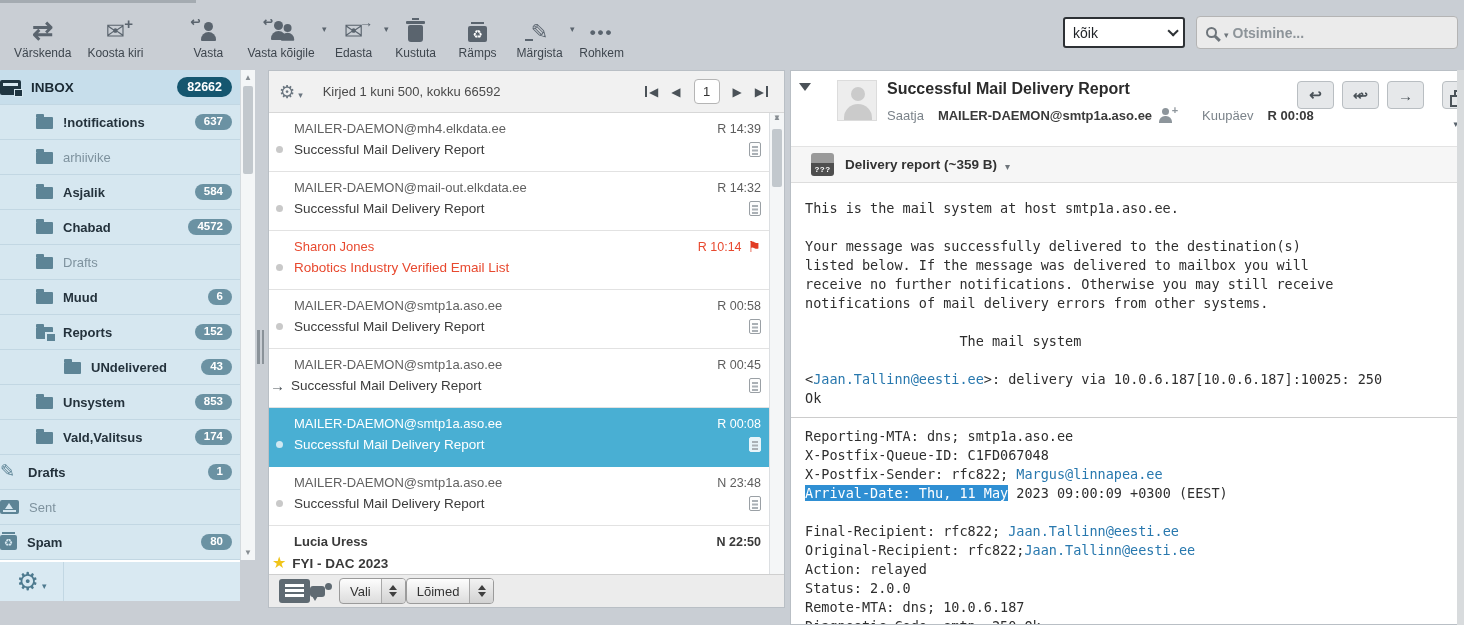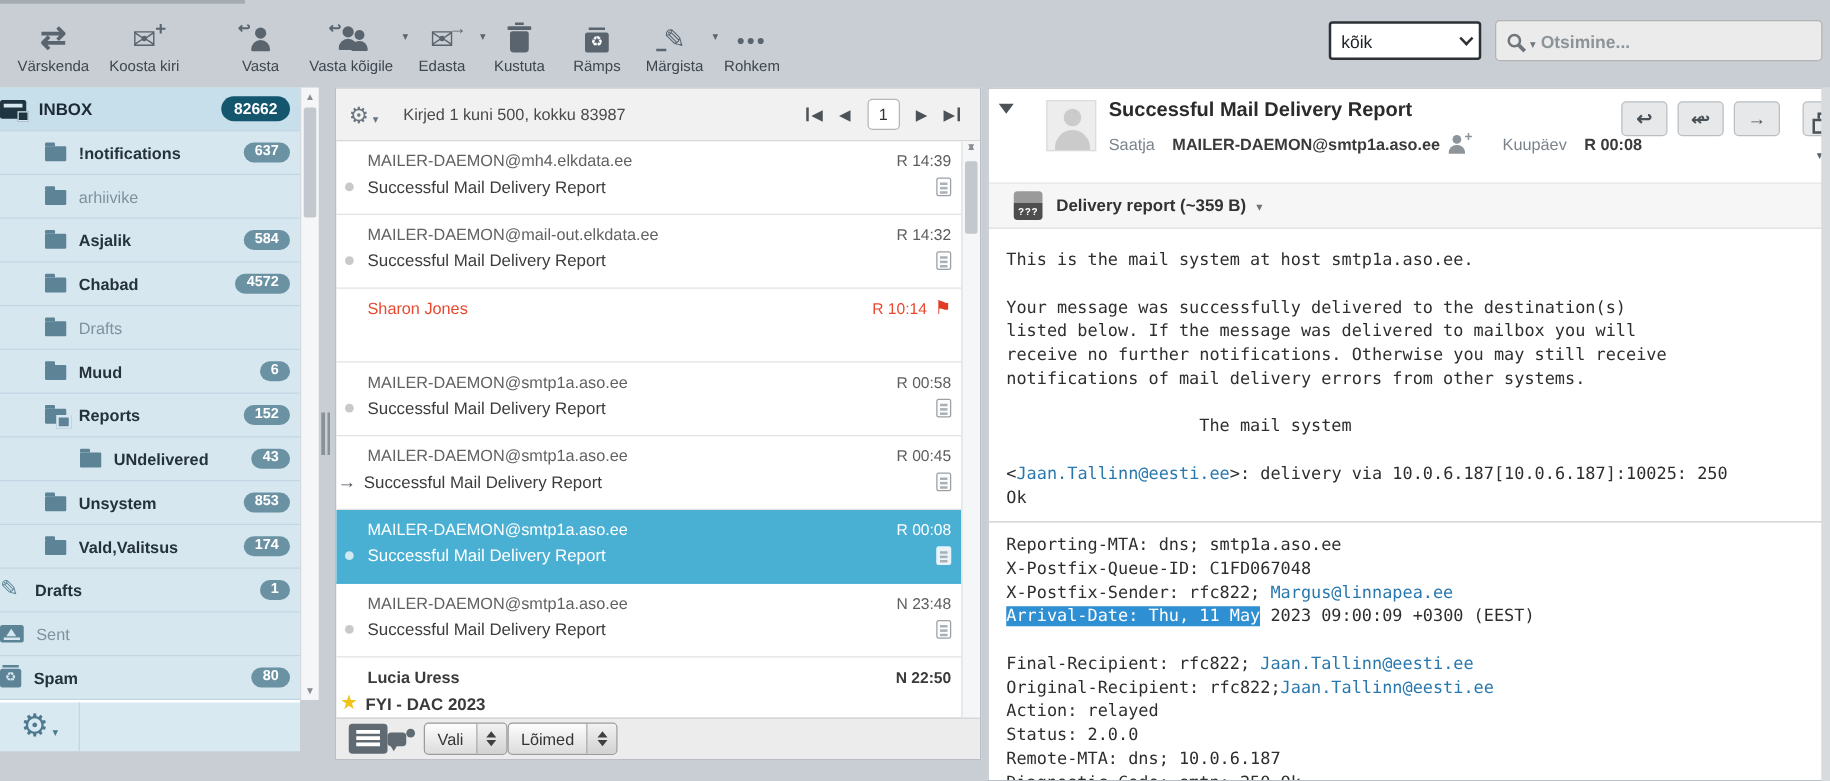--- a/index.html
+++ b/index.html
@@ -360,21 +360,21 @@
 
 <div class="splitter">
     <i></i>
     <i></i>
   </div>
 
 <div class="listpane">
   <div class="list-header">
     <span class="lh-gear">⚙</span>
     <span class="lh-gcaret">▾</span>
-    <span class="lh-count">Kirjed 1 kuni 500, kokku 83987</span>
+    <span class="lh-count">Kirjed 1 kuni 500, kokku 66592</span>
     <div class="pager">
       <span class="pnav first">◀</span>
       <span class="pnav">◀</span>
       <input class="pinput" value="1" style="">
       <span class="pnav">▶</span>
       <span class="pnav last">▶</span>
     </div>
   </div>
   <div class="rows">
 
@@ -404,20 +404,26 @@
           <span class="msubj">Successful Mail Delivery Report</span>
           <span class="mdoc"></span>
         </div>
       </div>
 
       <div class="msg alert">
         <div class="mline1">
           <span class="mfrom">Sharon Jones</span>
           <span class="mdate">R 10:14</span>
           <span class="mflag">⚑</span>
+        </div>
+        <div class="mline2">
+          <span class="mdot"></span>
+
+          <span class="msubj">Robotics Industry Verified Email List</span>
+
         </div>
       </div>
 
       <div class="msg">
         <div class="mline1">
           <span class="mfrom">MAILER-DAEMON@smtp1a.aso.ee</span>
           <span class="mdate">R 00:58</span>
 
         </div>
         <div class="mline2">

